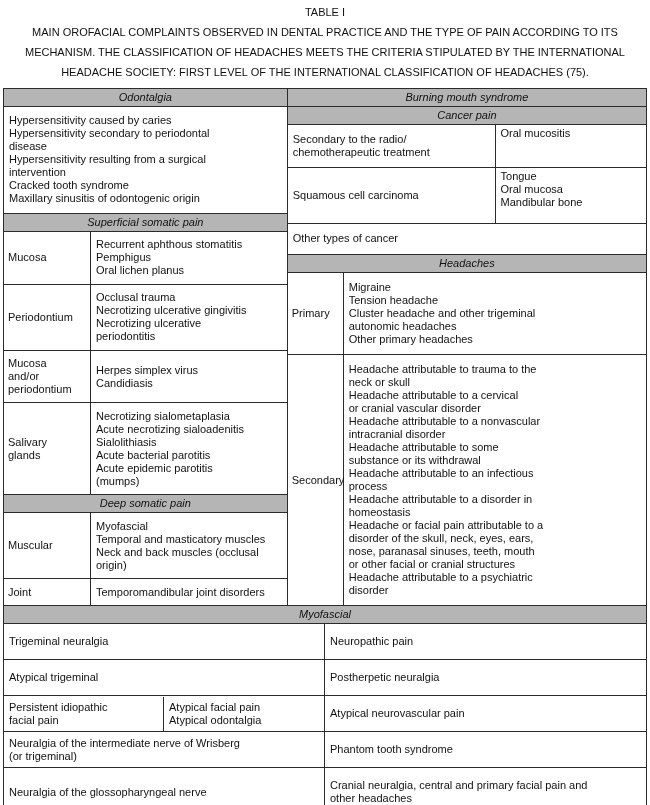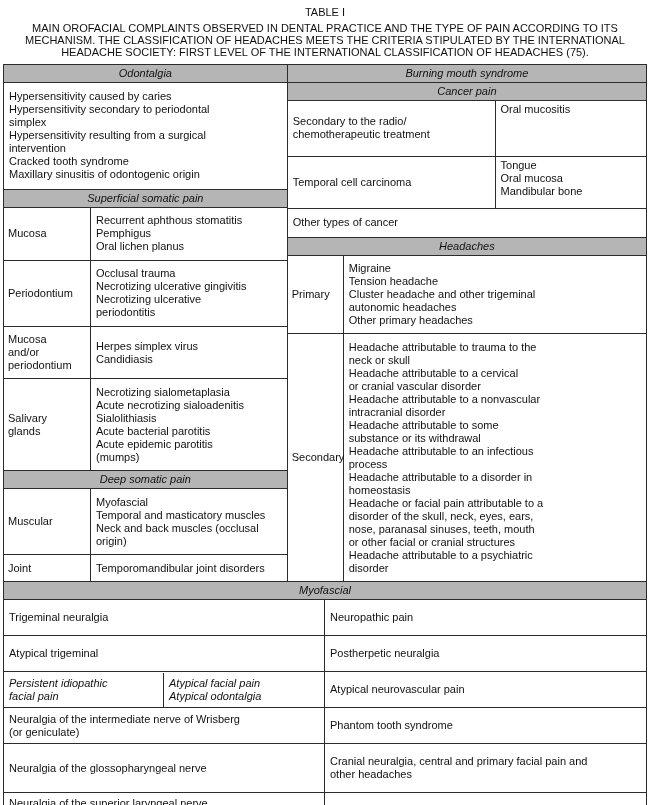--- a/index.html
+++ b/index.html
@@ -6,21 +6,21 @@
   .page {
     width:650px; height:805px; box-sizing:border-box;
     padding:6px 3px 3px 3px;
     font-family:"Liberation Sans", sans-serif;
     font-size:11px; line-height:13px; color:#111;
     background:#fff;
   }
   * { box-sizing:border-box; }
   .title-block { text-align:center; margin:0 6px 6px 6px; }
   .title-label { margin-bottom:3px; }
-  .title-caption { line-height:12px; }
+  .title-caption { line-height:20px; }
   .grid { border:1px solid var(--border, #2b2b2b); }
   .top { display:flex; align-items:stretch; min-height:516px; }
   .col { display:flex; flex-direction:column; }
   .col-left { width:44.2%; border-right:1px solid var(--border,#2b2b2b); }
   .col-right { width:55.8%; }
   .hdr {
     background:var(--header-bg,#b5b5b5);
     font-style:italic; text-align:center;
     padding:2px 3px; border-bottom:1px solid var(--border,#2b2b2b);
     flex-grow:0; flex-shrink:0;
@@ -35,33 +35,33 @@
   .lbl {
     width:87px; flex-shrink:0;
     border-right:1px solid var(--border,#2b2b2b);
     padding:2px 4px; display:flex; align-items:center;
   }
   .lbl-narrow { width:56px; }
   .cnt { flex:1; padding:2px 5px; display:flex; align-items:center; }
   .c-l {
     width:58%; flex-shrink:0;
     border-right:1px solid var(--border,#2b2b2b);
-    padding:10px 5px; display:flex; align-items:center;
+    padding:2px 5px; display:flex; align-items:center;
   }
   .c-r { flex:1; padding:2px 5px; display:flex; align-items:flex-start; }
   .sec-neuralgia { border-top:1px solid var(--border,#2b2b2b); }
   .n-row { display:flex; border-bottom:1px solid var(--border,#2b2b2b); }
   .n-row:last-child { border-bottom:none; }
   .n-l {
     width:50%; flex-shrink:0;
     border-right:1px solid var(--border,#2b2b2b);
     padding:4px 5px; display:flex; align-items:center;
   }
   .n-l.split { padding:0; }
-  .n-sub { width:50%; padding:4px 5px; display:flex; align-items:center;font-style:italic; }
+  .n-sub { width:50%; padding:4px 5px; display:flex; align-items:center; }
   .n-sub:first-child { border-right:1px solid var(--border,#2b2b2b); }
   .n-r { flex:1; padding:11px 5px; display:flex; align-items:center; }
   .t { white-space:pre-line; }
 </style>
 </head>
 <body>
 
 <div class="page">
 
   <div class="title-block">
@@ -73,21 +73,21 @@
 
     <div class="top">
 
       <div class="col col-left">
         <div class="hdr">
           <span class="t">Odontalgia</span>
         </div>
         <div class="blockcell">
           <span class="t">Hypersensitivity caused by caries
 Hypersensitivity secondary to periodontal
-simplex
+disease
 Hypersensitivity resulting from a surgical
 intervention
 Cracked tooth syndrome
 Maxillary sinusitis of odontogenic origin</span>
         </div>
 
         <div class="hdr">
           <span class="t">Superficial somatic pain</span>
         </div>
         <div class="rw">
@@ -172,21 +172,21 @@
           <div class="c-l">
               <span class="t">Secondary to the radio/
 chemotherapeutic treatment</span>
             </div>
           <div class="c-r">
               <span class="t">Oral mucositis</span>
             </div>
         </div>
         <div class="rw">
           <div class="c-l">
-              <span class="t">Temporal cell carcinoma</span>
+              <span class="t">Squamous cell carcinoma</span>
             </div>
           <div class="c-r">
               <span class="t">Tongue
 Oral mucosa
 Mandibular bone</span>
             </div>
         </div>
         <div class="blockcell">
           <span class="t">Other types of cancer</span>
         </div>
@@ -266,21 +266,21 @@
 Atypical odontalgia</span>
             </div>
         </div>
         <div class="n-r">
             <span class="t">Atypical neurovascular pain</span>
           </div>
       </div>
       <div class="n-row">
         <div class="n-l">
             <span class="t">Neuralgia of the intermediate nerve of Wrisberg
-(or geniculate)</span>
+(or trigeminal)</span>
           </div>
         <div class="n-r">
             <span class="t">Phantom tooth syndrome</span>
           </div>
       </div>
       <div class="n-row">
         <div class="n-l">
             <span class="t">Neuralgia of the glossopharyngeal nerve</span>
           </div>
         <div class="n-r">

